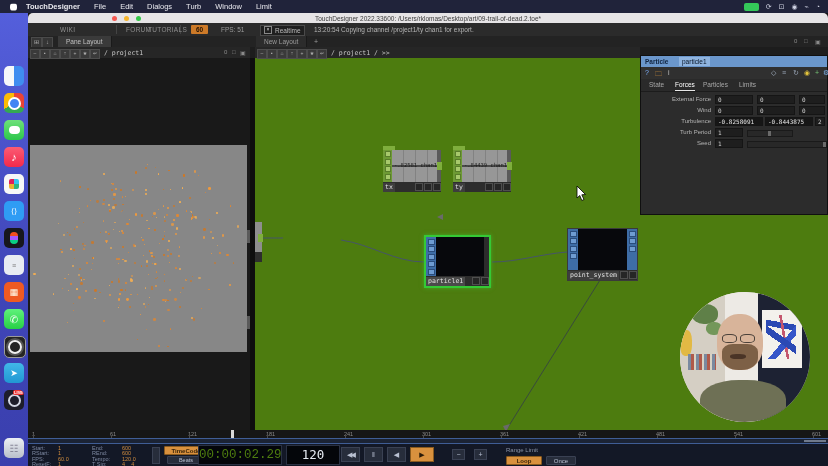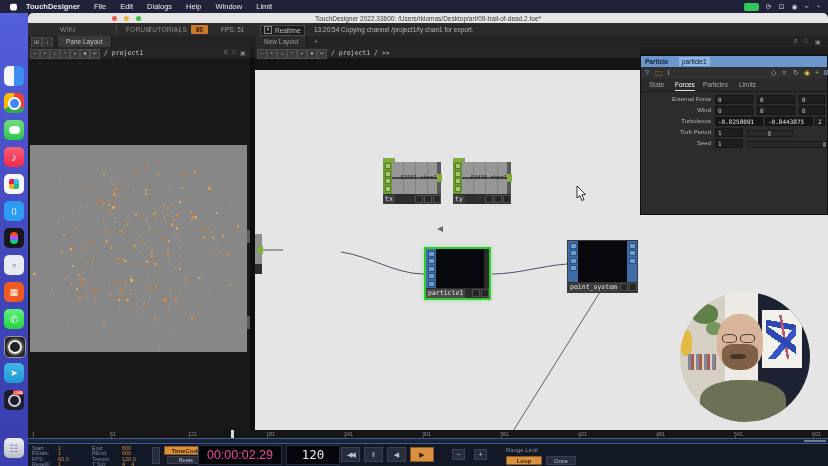--- a/index.html
+++ b/index.html
@@ -70,21 +70,21 @@
   .pbtn{position:absolute;top:1.5px;width:8px;height:8px;background:#3a3a3a;border:1px solid #4d4d4d;
     color:#b0b0b0;font-size:5px;line-height:7px;text-align:center;}
   .ppath{position:absolute;top:2px;color:#c8c8c8;font-size:6.5px;font-family:"DejaVu Sans Mono",monospace;}
   
   #viewport{left:28px;top:58px;width:222px;height:372px;background:#191919;overflow:hidden;}
   #vp-canvas{position:absolute;left:2px;top:87px;width:217px;height:207px;background:#878787;}
   .notch{position:absolute;right:0;width:3px;height:13px;background:#5a5a5a;}
   .pdot{position:absolute;border-radius:50%;}
   #divider{left:250px;top:58px;width:5px;height:372px;background:#0e0e0e;}
   
-  #network{left:255px;top:58px;width:573px;height:372px;background:#e5e5e5;overflow:hidden;margin-top:12px;}
+  #network{left:255px;top:58px;width:573px;height:372px;background:#4d7c0f;overflow:hidden;}
   .node{position:absolute;}
   .chop{width:58px;height:42px;background:#8e8e8e;}
   .chop .tab{position:absolute;left:0;top:-4px;width:12px;height:4px;background:#7fae3d;}
   .chop .lstrip{position:absolute;left:0;top:0;width:9px;height:32px;background:#6d9a34;}
   .chop .lstrip i{display:block;width:6px;height:6px;margin:1.4px auto 0;background:#a7c96c;border:1px solid #587d2a;box-sizing:border-box;}
   .chop .body{position:absolute;left:9px;top:0;width:45px;height:32px;
     background:
       linear-gradient(180deg,transparent 46%,#4a4a4a 46%,#4a4a4a 52%,transparent 52%),
       repeating-linear-gradient(90deg,#979797 0 11px,#828282 11px 12px);}
   .chop .val{position:absolute;left:2px;top:12px;font-size:5.5px;color:#1c1c1c;font-family:"DejaVu Sans Mono",monospace;white-space:nowrap;}
@@ -140,21 +140,21 @@
   #tl-range .handle{position:absolute;right:2px;top:1px;width:22px;height:2px;background:#707a8c;}
   #tl-main{position:absolute;left:0;top:14px;width:800px;height:22px;background:#131826;}
   .fld-label{position:absolute;font-size:5.5px;color:#7f8aa3;}
   .fld-value{position:absolute;font-size:5.5px;color:#cf8b3e;white-space:pre;}
   .tl-btn{position:absolute;background:#272d3b;border:1px solid #3a4153;box-sizing:border-box;
     color:#b9c1d2;text-align:center;}
   #btn-timecode{left:136px;top:2px;width:44px;height:9px;background:#d9913e;border-color:#8a5a1e;
     color:#3a2408;font-size:6px;font-weight:bold;line-height:8px;border-radius:1px;}
   #btn-beats{left:139px;top:12px;width:38px;height:8px;font-size:5.5px;line-height:7px;border-radius:1px;}
   #tc-display{position:absolute;left:170px;top:1px;width:84px;height:20px;background:#04060a;border:1px solid #2a3143;
-    box-sizing:border-box;color:#ec4899;font-family:Liberation Sans, sans-serif;font-size:12.5px;
+    box-sizing:border-box;color:#4d7c0f;font-family:Liberation Mono, monospace;font-size:12.5px;
     text-align:center;line-height:18px;}
   #frame-display{position:absolute;left:258px;top:1px;width:54px;height:20px;background:#04060a;border:1px solid #2a3143;
     box-sizing:border-box;color:#e6ebf2;font-family:"DejaVu Sans Mono",monospace;font-size:12.5px;
     text-align:center;line-height:18px;}
   .transport{top:3px;width:19px;height:15px;font-size:7px;line-height:14px;}
   .transport.play{background:#d9913e;border-color:#8a5a1e;color:#2a1a08;}
   .small-pm{top:5px;width:13px;height:11px;font-size:7px;line-height:10px;}
   #range-limit-label{position:absolute;left:478px;top:3px;font-size:6px;color:#8a93a6;}
   #btn-loop{left:478px;top:12px;width:36px;height:9px;background:#d9913e;border-color:#8a5a1e;
     color:#3a2408;font-size:6px;font-weight:bold;line-height:8px;border-radius:1px;}
@@ -197,21 +197,21 @@
       </div>
       <div class="dock-item trash" style="top: 438px;">☷</div>
     </div>
 
   <div class="abs" id="menubar">
     <span class="apple"></span>
     <span class="mi first">TouchDesigner</span>
     <span class="mi">File</span>
     <span class="mi">Edit</span>
     <span class="mi">Dialogs</span>
-    <span class="mi">Help</span>
+    <span class="mi">Turb</span>
     <span class="mi">Window</span>
     <span class="mi">Limit</span>
     <span class="mright">
       <span class="green-pill"></span>
       <span class="status-glyph">⟳</span>
       <span class="status-glyph">⊡</span>
       <span class="status-glyph">◉</span>
       <span class="status-glyph">⌁</span>
       <span class="status-glyph">◔</span>
     </span>

